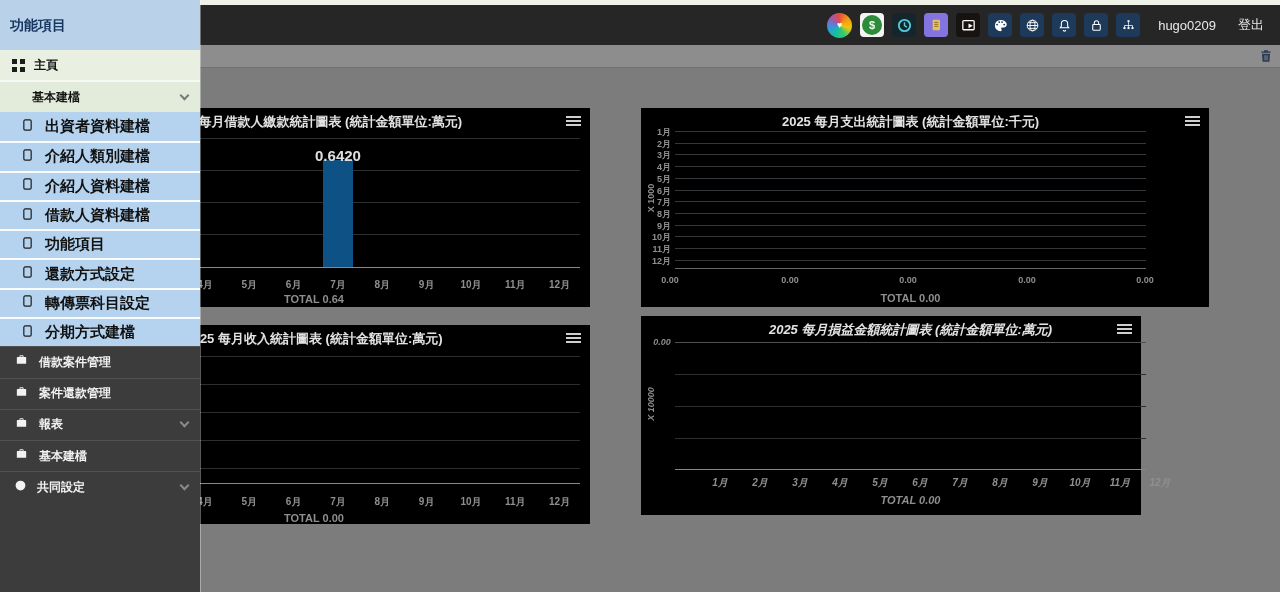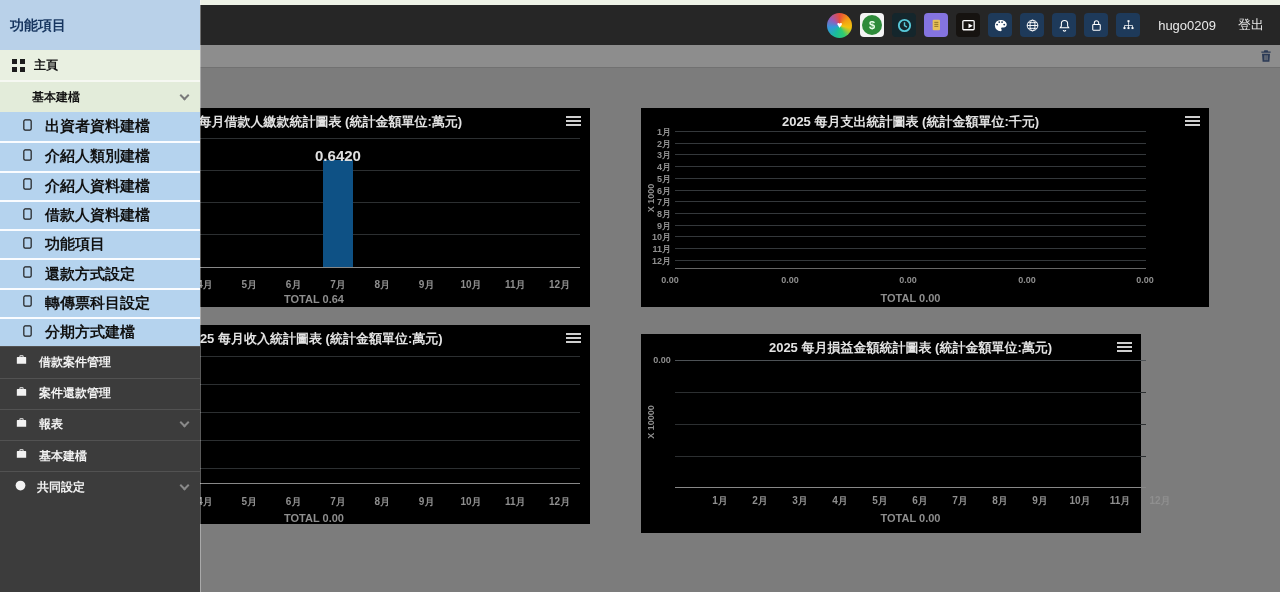--- a/index.html
+++ b/index.html
@@ -326,21 +326,21 @@
       <div class="xtick" style="left: 158.99px; top: 170px;">4月</div>
       <div class="xtick" style="left: 203.32px; top: 170px;">5月</div>
       <div class="xtick" style="left: 247.65px; top: 170px;">6月</div>
       <div class="xtick" style="left: 291.98px; top: 170px;">7月</div>
       <div class="xtick" style="left: 336.31px; top: 170px;">8月</div>
       <div class="xtick" style="left: 380.64px; top: 170px;">9月</div>
       <div class="xtick" style="left: 424.97px; top: 170px;">10月</div>
       <div class="xtick" style="left: 469.3px; top: 170px;">11月</div>
       <div class="xtick" style="left: 513.63px; top: 170px;">12月</div>
     </div>
-  <div class="chart-panel" id="chart-3" style="left: 641px; top: 334px; width: 500px; height: 199px;">
+  <div class="chart-panel" id="chart-3" style="left: 641px; top: 316px; width: 500px; height: 199px; font-style: italic;">
     <div class="chart-title" style="left: 34px; top: 5px; width: 471px;">2025 每月損益金額統計圖表 (統計金額單位:萬元)</div>
     <div class="burger">
         <i></i>
         <i></i>
         <i></i>
       </div>
     <div class="total" style="left: 269.5px; top: 178px;">TOTAL 0.00</div>
   <div class="gridline" style="left: 34px; top: 58px; width: 471px;"></div>
       <div class="gridline" style="left: 34px; top: 90px; width: 471px;"></div>
       <div class="gridline" style="left: 34px; top: 122px; width: 471px;"></div>

